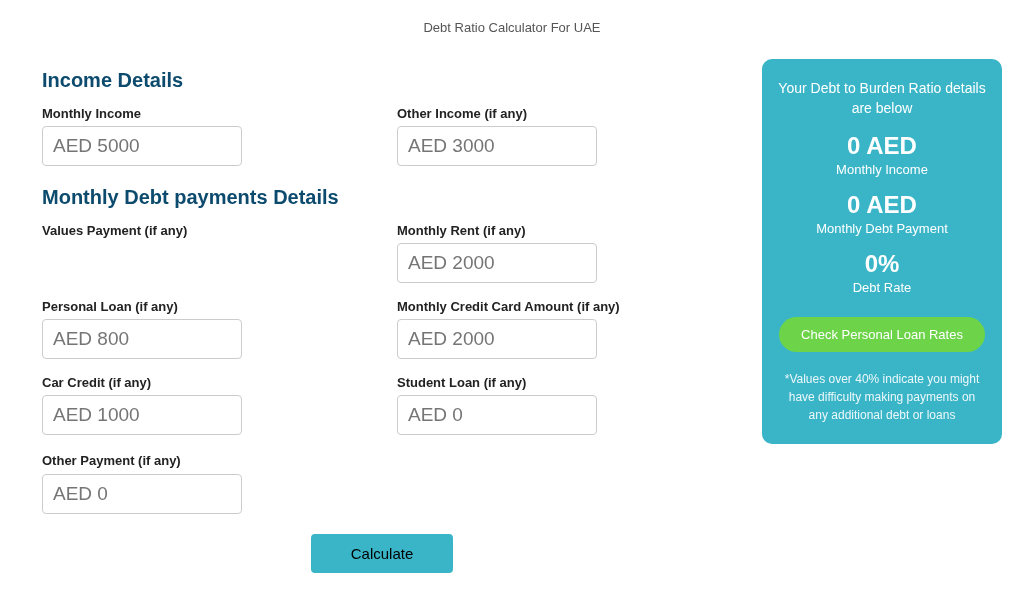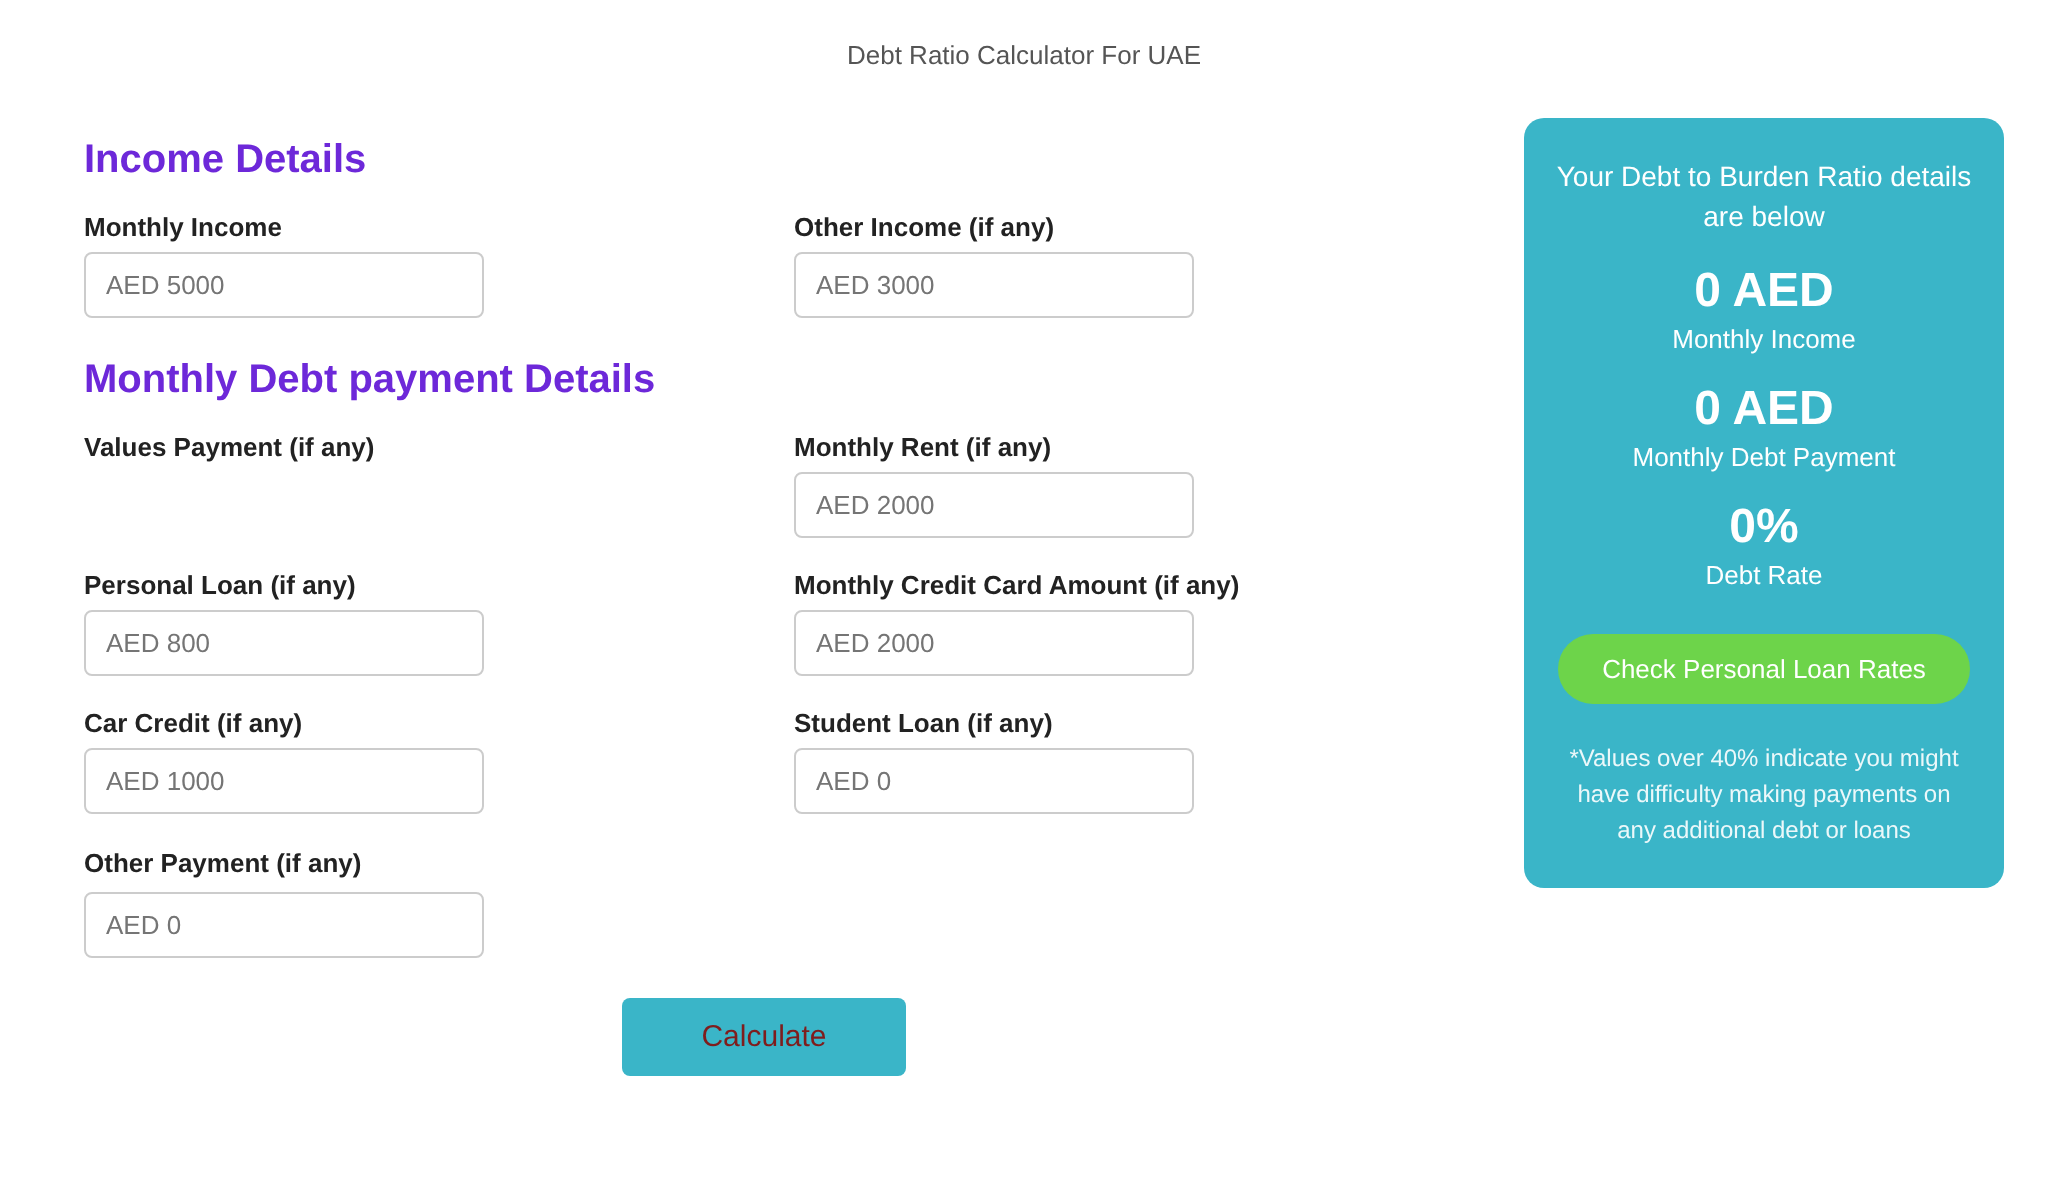--- a/index.html
+++ b/index.html
@@ -24,21 +24,21 @@
       width: 100%;
       max-width: 980px;
       gap: 20px;
       align-items: flex-start;
     }
     .form-section {
       flex: 1;
       padding: 10px 20px;
     }
     .section-heading {
-      color: #6d28d9;
+      color: #0c4a6e;
       font-size: 20px;
       font-weight: 600;
       margin-bottom: 14px;
     }
     .field-group {
       display: flex;
       gap: 30px;
       margin-bottom: 16px;
     }
     .field {
@@ -49,21 +49,21 @@
     }
     .field-label {
       font-size: 13px;
       font-weight: 700;
       color: #222;
     }
     .field-input {
       border: 1px solid #ccc;
       border-radius: 4px;
       padding: 8px 10px;
-      font-size: 13px;
+      font-size: 19px;
       color: #999;
       background: #fff;
       width: 100%;
       max-width: 200px;
     }
     .income-section {
       margin-bottom: 20px;
     }
     .debt-section {
       margin-bottom: 20px;
@@ -71,21 +71,21 @@
     .single-field {
       margin-bottom: 16px;
     }
     .calculate-btn-row {
       display: flex;
       justify-content: center;
       margin-top: 16px;
     }
     .calculate-btn {
       background: #3ab5c8;
-      color: #7f1d1d;
+      color: #000000;
       border: none;
       border-radius: 4px;
       padding: 11px 40px;
       font-size: 15px;
       cursor: pointer;
       font-weight: 500;
     }
     .results-panel {
       width: 240px;
       background: #3ab5c8;
@@ -148,21 +148,21 @@
           <input class="field-input" type="text" placeholder="AED 5000" style="">
         </div>
         <div class="field">
           <label class="field-label">Other Income (if any)</label>
           <input class="field-input" type="text" placeholder="AED 3000" style="">
         </div>
       </div>
     </div>
 
     <div class="debt-section">
-      <div class="section-heading">Monthly Debt payment Details</div>
+      <div class="section-heading">Monthly Debt payments Details</div>
       <div class="field-group">
         <div class="field">
           <label class="field-label">Values Payment (if any)</label>
         </div>
         <div class="field">
           <label class="field-label">Monthly Rent (if any)</label>
           <input class="field-input" type="text" placeholder="AED 2000" style="">
         </div>
       </div>
       <div class="field-group">

